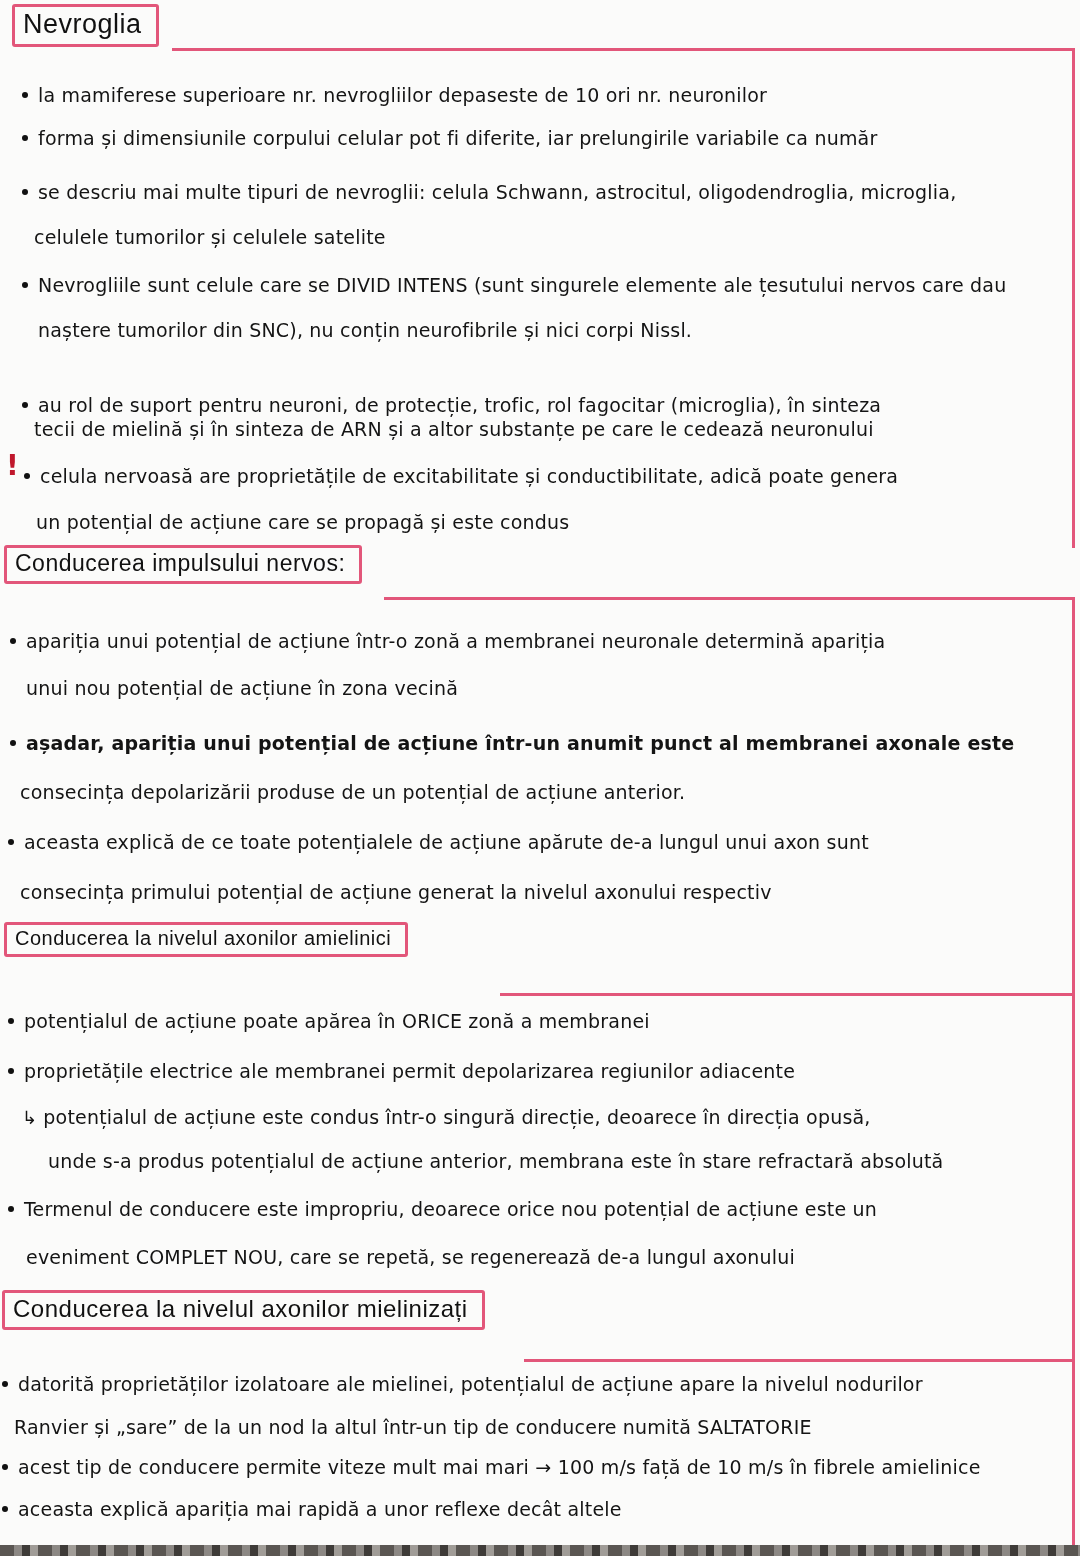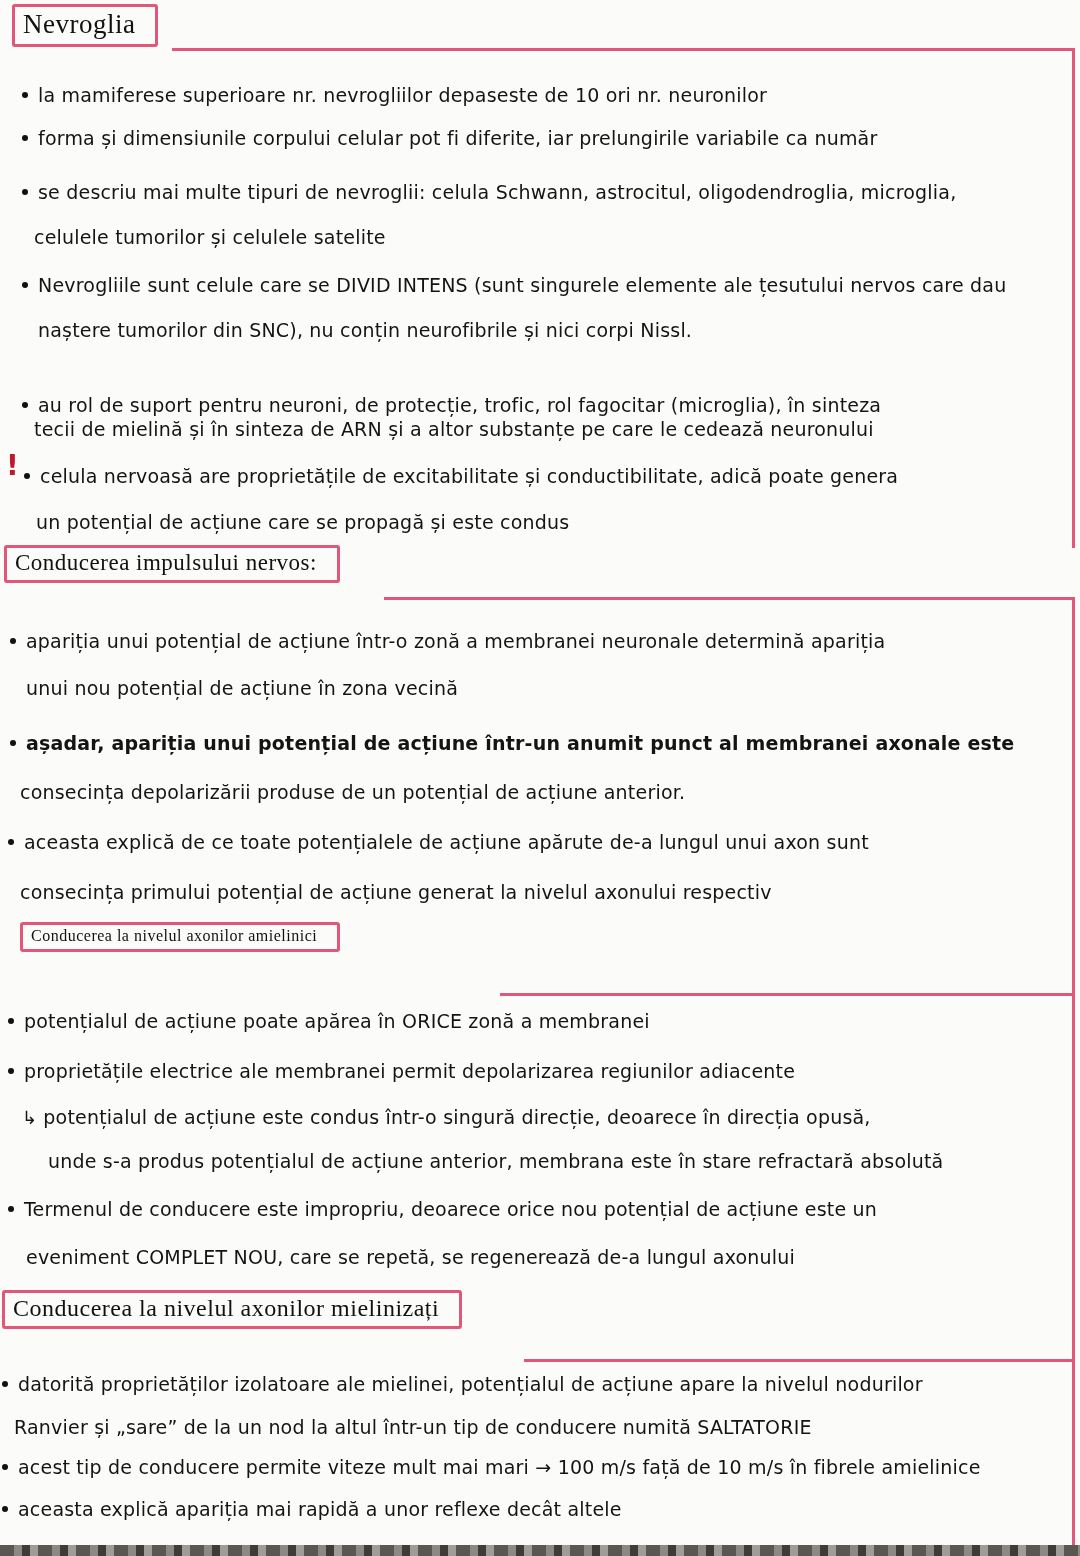--- a/index.html
+++ b/index.html
@@ -37,24 +37,24 @@
       width: 3px;
       background: #e2567a;
     }
     .hline {
       position: absolute;
       height: 3px;
       background: #e2567a;
     }
     .section-title {
       position: absolute;
-      font-family: Liberation Serif, serif;
+      font-family: Liberation Sans, sans-serif;
       font-size: 26px;
       color: #111;
-      padding: 2px 20px 4px 8px;
+      padding: 2px 14px 4px 8px;
       border: 3px solid #e2567a;
       border-radius: 3px;
       background: transparent;
       white-space: nowrap;
       letter-spacing: 0.5px;
     }
     .line {
       position: absolute;
       font-family: "DejaVu Sans", sans-serif;
       font-size: 19px;
@@ -137,21 +137,21 @@
   <div class="line" style="left:26px;top:679px;">unui nou potențial de acțiune în zona vecină</div>
   <div class="line" style="left:10px;top:734px;font-weight:bold;">
     <span class="bullet"></span><span>așadar, apariția unui potențial de acțiune într-un anumit punct al membranei axonale este</span>
   </div>
   <div class="line" style="left:20px;top:783px;">consecința depolarizării produse de un potențial de acțiune anterior.</div>
   <div class="line" style="left:8px;top:833px;">
     <span class="bullet"></span><span>aceasta explică de ce toate potențialele de acțiune apărute de-a lungul unui axon sunt</span>
   </div>
   <div class="line" style="left:20px;top:883px;">consecința primului potențial de acțiune generat la nivelul axonului respectiv</div>
 
-  <div class="section-title" style="left:20px;top:922px;font-size:16px;">Conducerea la nivelul axonilor amielinici</div>
+  <div class="section-title" style="left:4px;top:922px;font-size:20px;">Conducerea la nivelul axonilor amielinici</div>
   <div class="hline" style="left:500px;top:993px;width:575px;"></div>
 
   <div class="line" style="left:8px;top:1012px;">
     <span class="bullet"></span><span>potențialul de acțiune poate apărea în ORICE zonă a membranei</span>
   </div>
   <div class="line" style="left:8px;top:1062px;">
     <span class="bullet"></span><span>proprietățile electrice ale membranei permit depolarizarea regiunilor adiacente</span>
   </div>
   <div class="line" style="left:22px;top:1108px;">
     <span class="arrow">↳</span><span>potențialul de acțiune este condus într-o singură direcție, deoarece în direcția opusă,</span>

